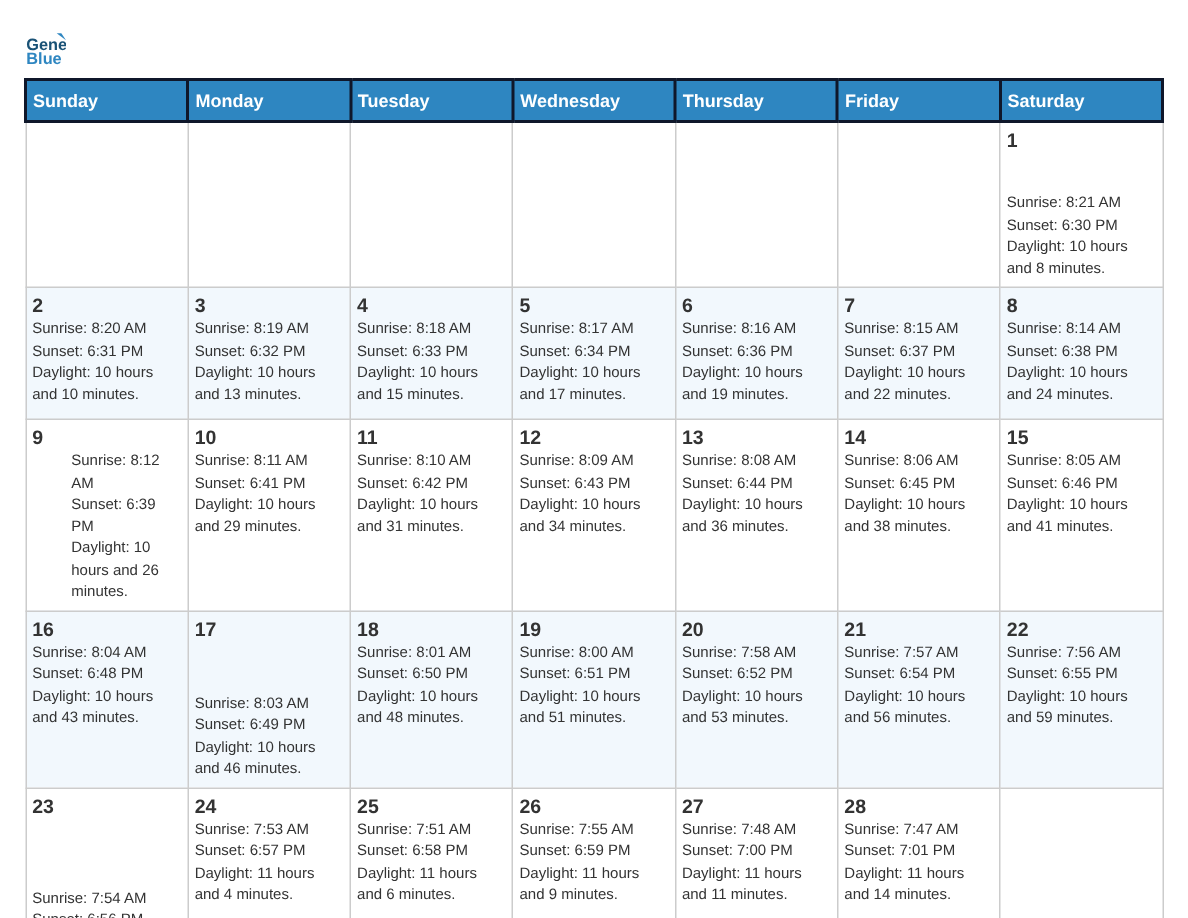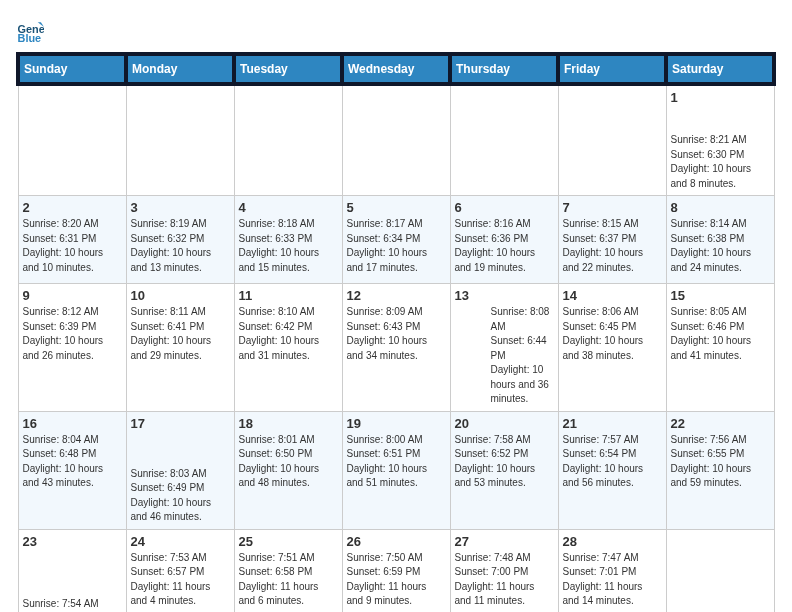--- a/index.html
+++ b/index.html
@@ -42,21 +42,21 @@
       border-collapse: collapse;
       table-layout: fixed;
     }
     thead tr th {
       background-color: #2e86c1;
       color: #fff;
       font-size: 12px;
       font-weight: bold;
       padding: 6px 4px;
       text-align: left;
-      border: 4px solid #0f172a;
+      border: 2px solid #0f172a;
       margin-left: 24px;
     }
     tbody tr td {
       border: 1px solid #ccc;
       vertical-align: top;
       padding: 4px;
       height: 88px;
       font-size: 10.5px;
       color: #333;
     }
@@ -169,21 +169,21 @@
         <td>
           <span class="day-number">8</span>
           <div class="day-info" style="white-space: pre-line;">Sunrise: 8:14 AM
 Sunset: 6:38 PM
 Daylight: 10 hours and 24 minutes.</div>
         </td>
       </tr>
       <tr>
         <td>
           <span class="day-number">9</span>
-          <div class="day-info" style="white-space: pre-line;">Sunrise: 8:12 AM
+          <div class="day-info" style="white-space: pre-line; margin-left: 26px;">Sunrise: 8:12 AM
 Sunset: 6:39 PM
 Daylight: 10 hours and 26 minutes.</div>
         </td>
         <td>
           <span class="day-number">10</span>
           <div class="day-info" style="white-space: pre-line;">Sunrise: 8:11 AM
 Sunset: 6:41 PM
 Daylight: 10 hours and 29 minutes.</div>
         </td>
         <td>
@@ -193,21 +193,21 @@
 Daylight: 10 hours and 31 minutes.</div>
         </td>
         <td>
           <span class="day-number">12</span>
           <div class="day-info" style="white-space: pre-line;">Sunrise: 8:09 AM
 Sunset: 6:43 PM
 Daylight: 10 hours and 34 minutes.</div>
         </td>
         <td>
           <span class="day-number">13</span>
-          <div class="day-info" style="white-space: pre-line; margin-left: 36px;">Sunrise: 8:08 AM
+          <div class="day-info" style="white-space: pre-line;">Sunrise: 8:08 AM
 Sunset: 6:44 PM
 Daylight: 10 hours and 36 minutes.</div>
         </td>
         <td>
           <span class="day-number">14</span>
           <div class="day-info" style="white-space: pre-line;">Sunrise: 8:06 AM
 Sunset: 6:45 PM
 Daylight: 10 hours and 38 minutes.</div>
         </td>
         <td>
@@ -275,21 +275,21 @@
 Daylight: 11 hours and 4 minutes.</div>
         </td>
         <td>
           <span class="day-number">25</span>
           <div class="day-info" style="white-space: pre-line;">Sunrise: 7:51 AM
 Sunset: 6:58 PM
 Daylight: 11 hours and 6 minutes.</div>
         </td>
         <td>
           <span class="day-number">26</span>
-          <div class="day-info" style="white-space: pre-line;">Sunrise: 7:50 AM
+          <div class="day-info" style="white-space: pre-line;">Sunrise: 7:55 AM
 Sunset: 6:59 PM
 Daylight: 11 hours and 9 minutes.</div>
         </td>
         <td>
           <span class="day-number">27</span>
           <div class="day-info" style="white-space: pre-line;">Sunrise: 7:48 AM
 Sunset: 7:00 PM
 Daylight: 11 hours and 11 minutes.</div>
         </td>
         <td>

